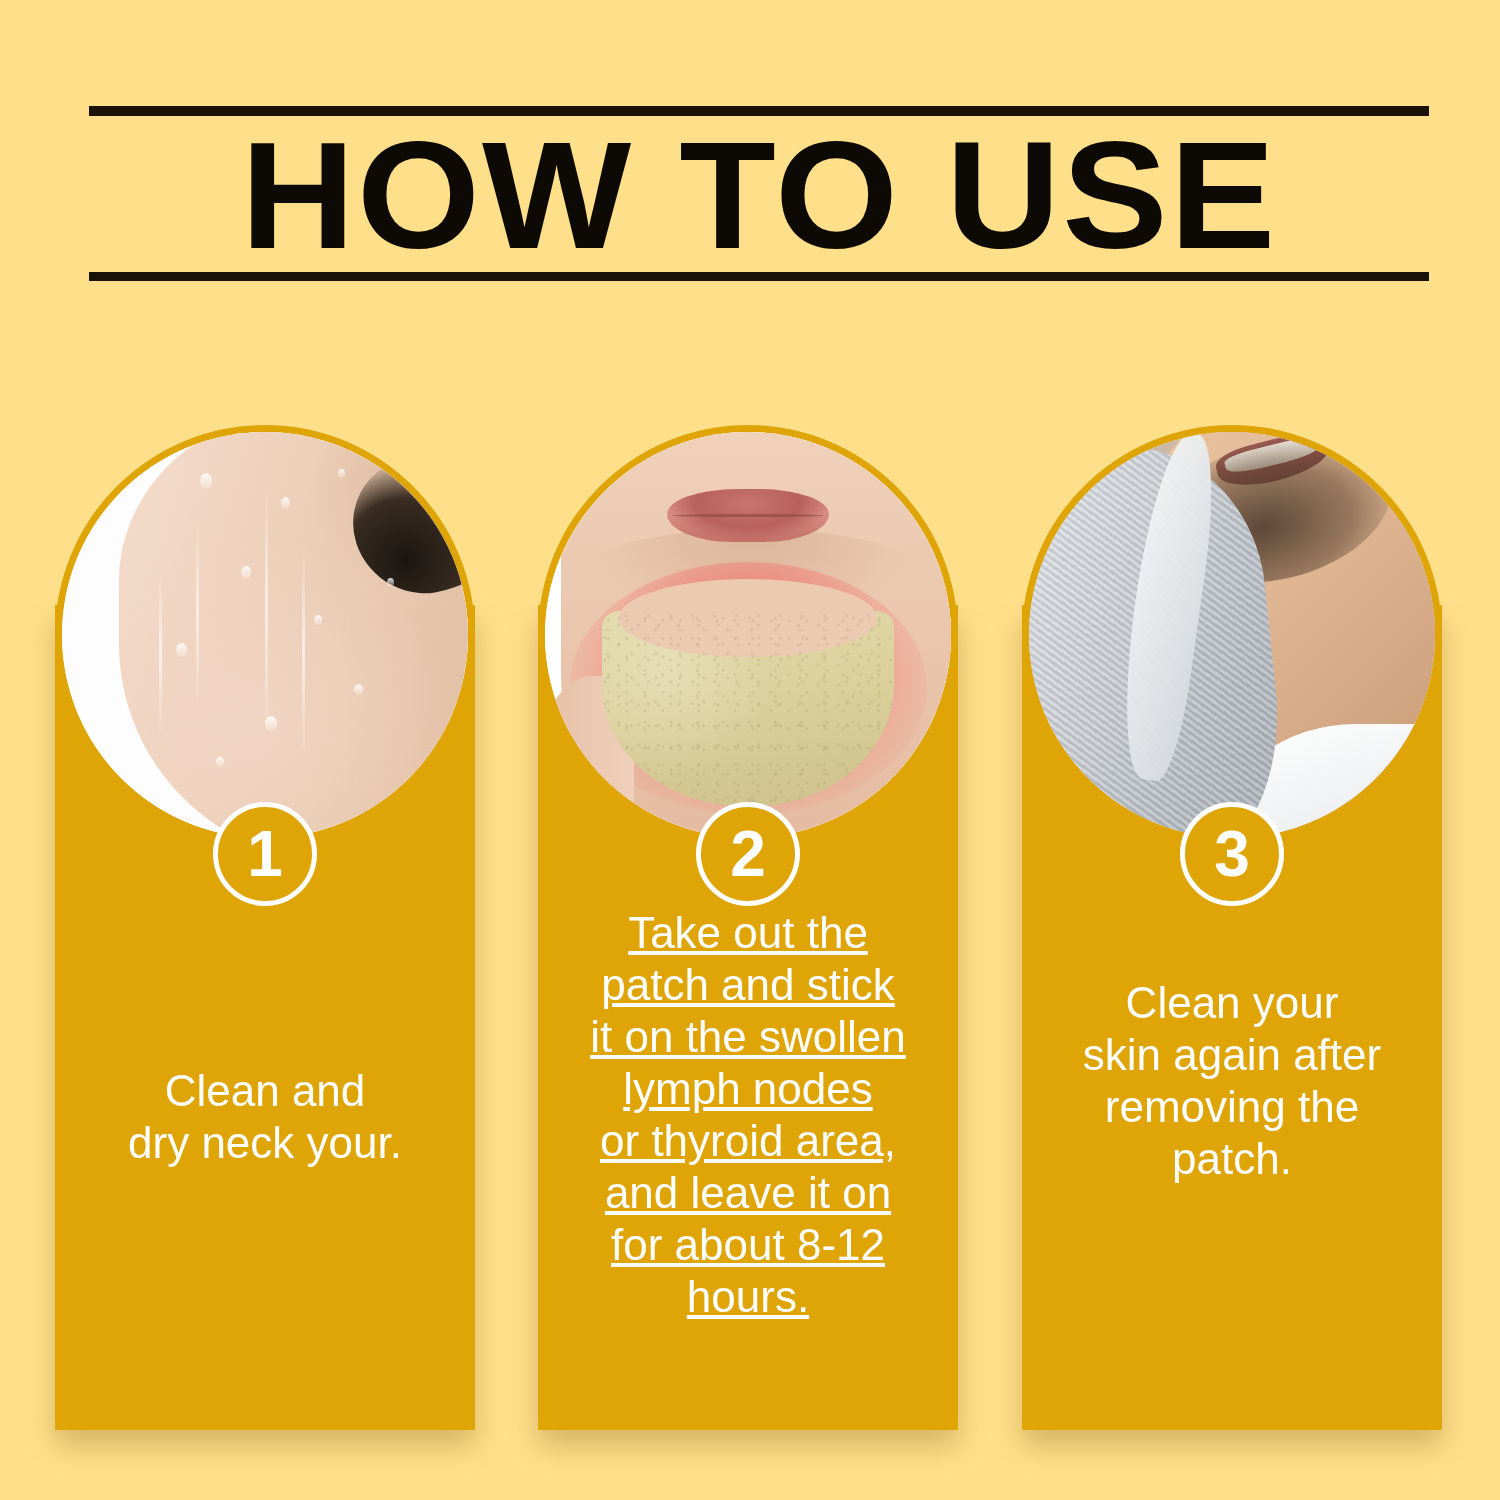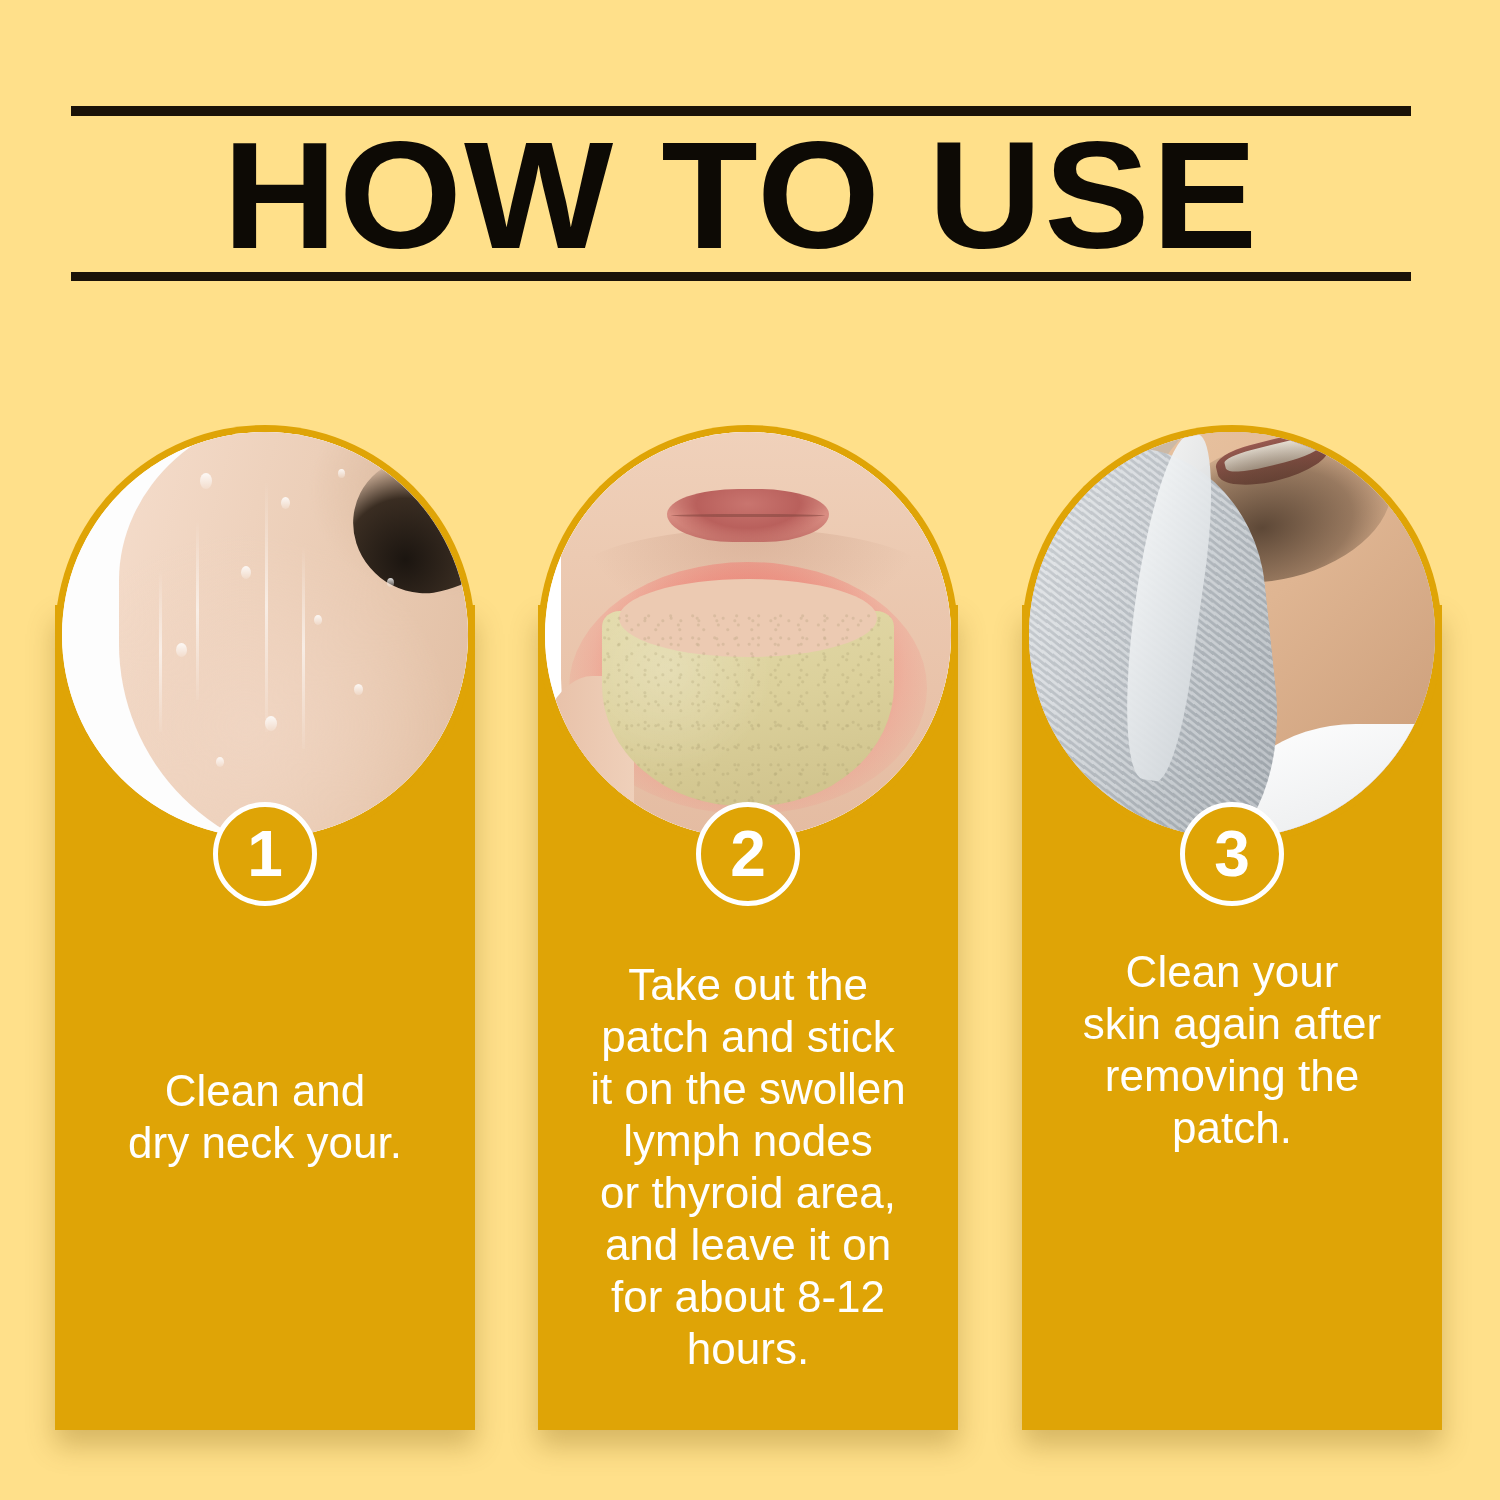--- a/index.html
+++ b/index.html
@@ -13,21 +13,21 @@
 
   body {
     background: #ffe08a;
     font-family: "Liberation Sans", sans-serif;
     position: relative;
   }
 
   
   .header {
     position: absolute;
-    left: 71px;
+    left: 89px;
     top: 106px;
     width: 1340px;
   }
 
   .rule {
     width: 100%;
     height: 10px;
     background: #1a1208;
   }
 
@@ -305,22 +305,22 @@
     color: #ffffff;
     font-size: 44px;
     line-height: 52px;
     font-weight: 300;
     text-align: center;
     z-index: 5;
     white-space: pre-line;
   }
 
   .cap-1 { top: 640px; }
-  .cap-2 { top: 534px; }
-  .cap-3 { top: 521px; }
+  .cap-2 { top: 482px; text-decoration: underline; }
+  .cap-3 { top: 552px; }
 </style>
 </head>
 <body>
 
 <div class="header">
   <div class="rule top"></div>
   <div class="title">HOW TO USE</div>
   <div class="rule bottom"></div>
 </div>
 

